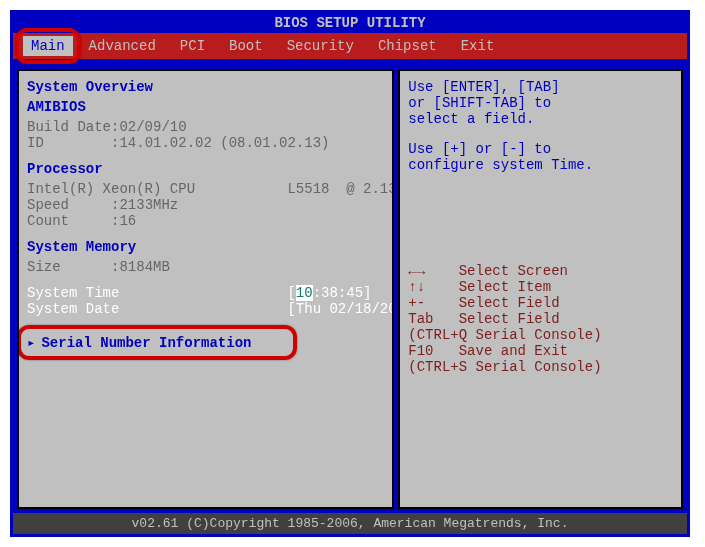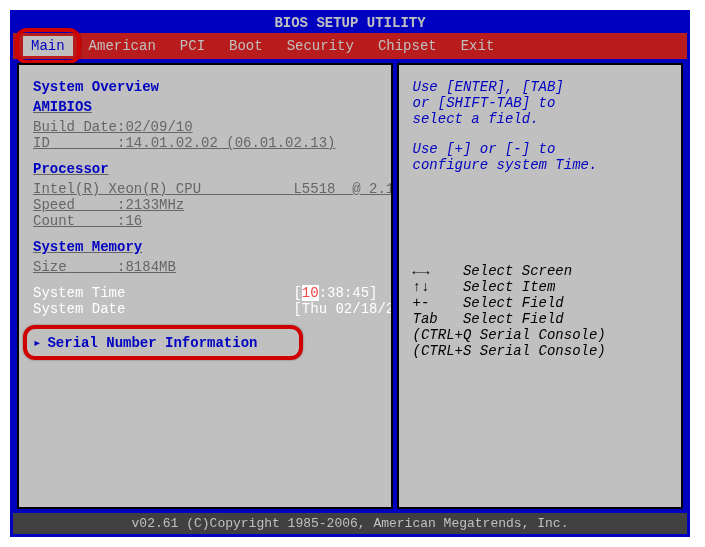--- a/index.html
+++ b/index.html
@@ -64,47 +64,46 @@
       flex: 1;
       background: #0000c0;
       display: flex;
       padding: 4px;
       gap: 4px;
       min-height: 0;
     }
     .panel {
       background: #c0c0c0;
       border: 2px solid #000;
-      padding: 14px;
+      padding: 8px;
       color: #666;
       overflow: hidden;
+      margin-top: 6px;
     }
     .panel-left {
       flex: 1.35;
       position: relative;
     }
     .panel-right {
       flex: 1;
       color: #0000c0;
-      font-style: italic;
     }
     .heading {
       color: #0000c0;
       font-weight: bold;
       margin-bottom: 4px;
     }
     .white-text {
       color: #fff;
     }
     .gray-text {
       color: #666;
     }
     .section {
       margin-bottom: 10px;
-      text-decoration: underline;
     }
     .row {
       white-space: pre;
     }
     .submenu-row {
       color: #0000c0;
       font-weight: bold;
       padding: 3px 0;
       position: relative;
     }
@@ -139,76 +138,77 @@
 <body>
 
 <div class="bios-frame">
   <div class="title-bar">BIOS SETUP UTILITY</div>
 
   <div class="menu-bar">
     <div class="menu-item-wrap">
       <div class="menu-item selected">Main</div>
       <div class="red-highlight highlight-main"></div>
     </div>
-    <div class="menu-item">American</div>
+    <div class="menu-item">Advanced</div>
     <div class="menu-item">PCI</div>
     <div class="menu-item">Boot</div>
     <div class="menu-item">Security</div>
     <div class="menu-item">Chipset</div>
     <div class="menu-item">Exit</div>
   </div>
 
   <div class="content-area">
     <div class="panel panel-left">
       <div class="heading">System Overview</div>
 
       <div class="section">
         <div class="heading">AMIBIOS</div>
         <div class="row gray-text"><span>Build Date</span><span>:02/09/10</span></div>
-        <div class="row gray-text"><span>ID</span>        <span>:14.01.02.02 (06.01.02.13)</span></div>
+        <div class="row gray-text"><span>ID</span>        <span>:14.01.02.02 (08.01.02.13)</span></div>
       </div>
 
       <div class="section">
         <div class="heading">Processor</div>
         <div class="row gray-text"><span>Intel(R) Xeon(R) CPU</span>           <span>L5518  @ 2.13GHz</span></div>
         <div class="row gray-text"><span>Speed</span>     <span>:2133MHz</span></div>
         <div class="row gray-text"><span>Count</span>     <span>:16</span></div>
       </div>
 
       <div class="section">
         <div class="heading">System Memory</div>
         <div class="row gray-text"><span>Size</span>      <span>:8184MB</span></div>
       </div>
 
-      <div class="row white-text"><span>System Time</span>                    [<span style="background:#fff;color:#ef4444;">10</span>:38:45]</div>
+      <div class="row white-text"><span>System Time</span>                    [<span style="background:#fff;color:#0f766e;">10</span>:38:45]</div>
       <div class="row white-text"><span>System Date</span>                    <span>[Thu 02/18/2010]</span></div>
 
       <div style="height:14px;"></div>
 
       <div class="submenu-row">
         <span class="arrow">▸</span><span>Serial Number Information</span>
         <div class="red-highlight submenu-highlight"></div>
       </div>
     </div>
 
     <div class="panel panel-right">
       <div class="help-top">
         <div>Use [ENTER], [TAB]</div>
         <div>or [SHIFT-TAB] to</div>
         <div>select a field.</div>
         <div style="height:14px;"></div>
         <div>Use [+] or [-] to</div>
         <div>configure system Time.</div>
       </div>
 
-      <div class="help-keys white-text" style="color:#000000;margin-top:90px;">
+      <div class="help-keys white-text" style="color:#7f1d1d;margin-top:90px;">
         <div class="help-row">←→    Select Screen</div>
         <div class="help-row">↑↓    Select Item</div>
         <div class="help-row">+-    Select Field</div>
         <div class="help-row">Tab   Select Field</div>
         <div class="help-row">(CTRL+Q Serial Console)</div>
+        <div class="help-row">F10   Save and Exit</div>
         <div class="help-row">(CTRL+S Serial Console)</div>
       </div>
     </div>
   </div>
 
   <div class="footer-bar">v02.61 (C)Copyright 1985-2006, American Megatrends, Inc.</div>
 </div>
 
 </body></html>

